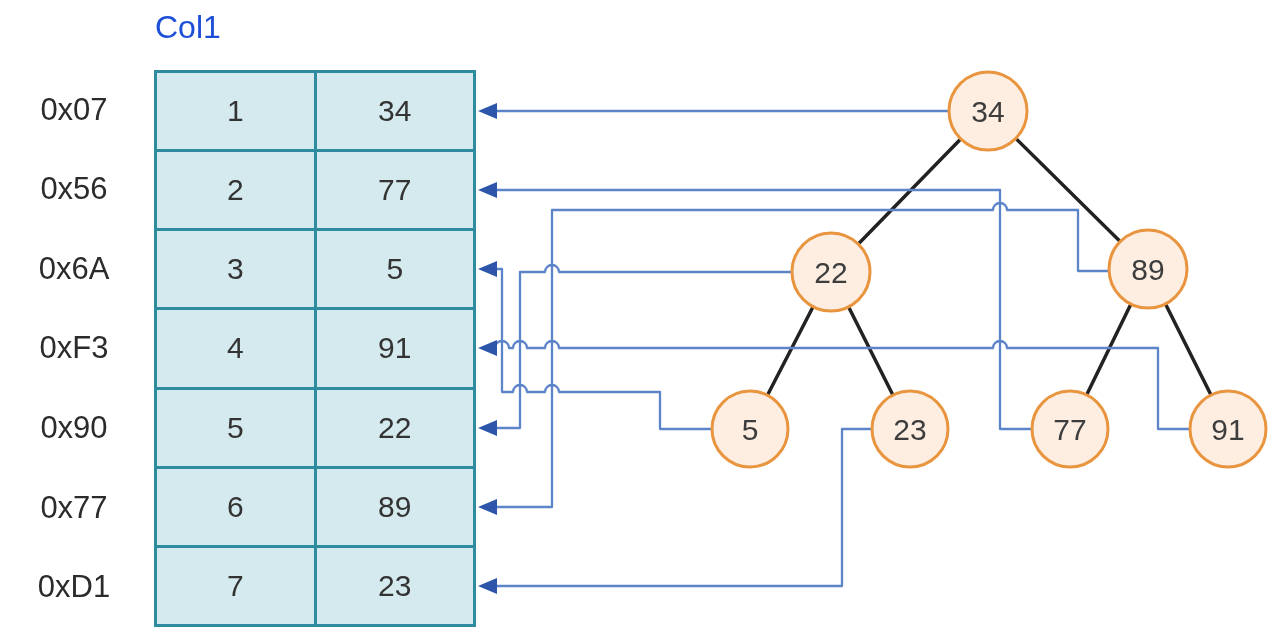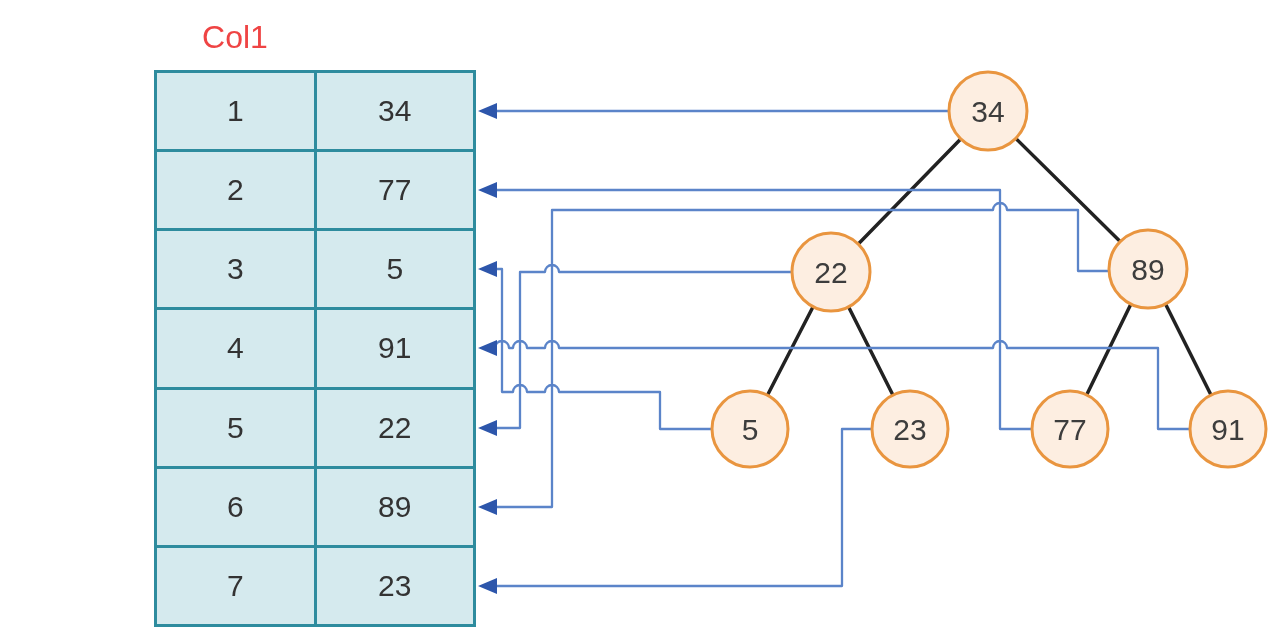--- a/index.html
+++ b/index.html
@@ -11,26 +11,26 @@
   .stage {
     position: relative;
     width: 1285px;
     height: 637px;
     background: #ffffff;
     overflow: hidden;
   }
   
   .col-header {
     position: absolute;
-    top: 18px;
+    top: 8px;
     width: 160px;
     height: 38px;
-    text-align: center;
+    text-align: left;
     font-size: 32px;
-    color: #ef4444;
+    color: #1d4ed8;
     line-height: 38px;
   }
   .col-header.c1 { left: 155px; }
   .col-header.c2 { left: 315px; }
 
   
   .addr-col {
     position: absolute;
     left: 18px;
     top: 70px;
@@ -84,20 +84,29 @@
     font-size: 30px;
   }
 </style>
 </head>
 <body>
 
 <div class="stage">
 
   <div class="col-header c1">Col1</div>
 
+  <div class="addr-col">
+    <div class="addr">0x07</div>
+    <div class="addr">0x56</div>
+    <div class="addr">0x6A</div>
+    <div class="addr">0xF3</div>
+    <div class="addr">0x90</div>
+    <div class="addr">0x77</div>
+    <div class="addr">0xD1</div>
+  </div>
 
   <div class="mem-table">
     <div class="cell">1</div>
     <div class="cell">34</div>
     <div class="cell">2</div>
     <div class="cell">77</div>
     <div class="cell">3</div>
     <div class="cell">5</div>
     <div class="cell">4</div>
     <div class="cell">91</div>

